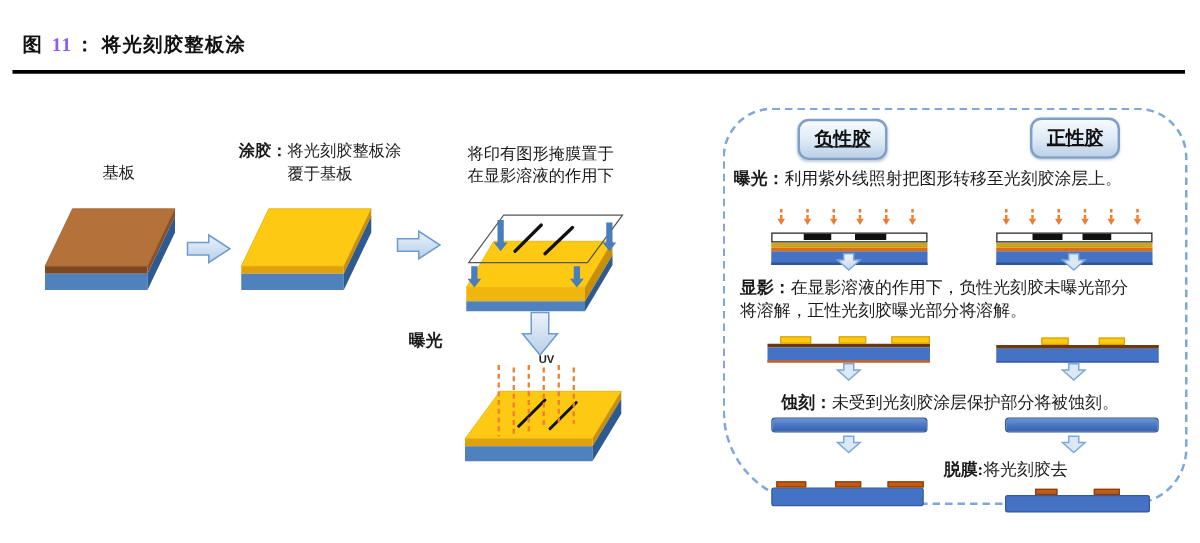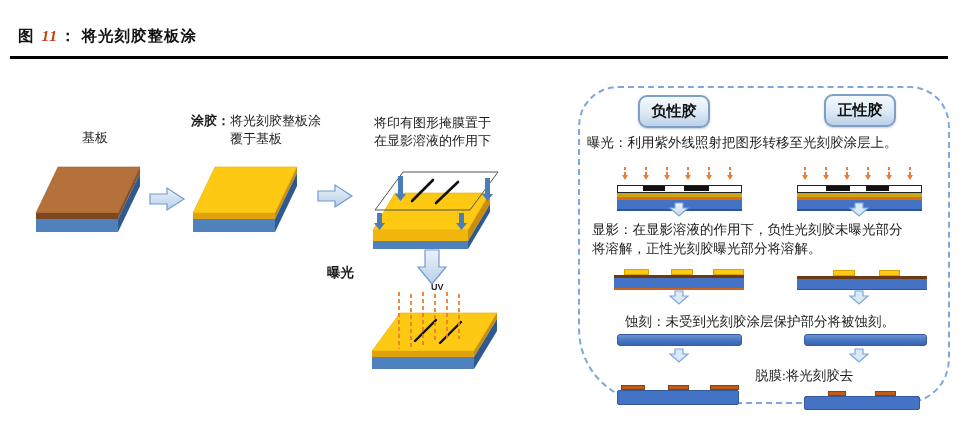--- a/index.html
+++ b/index.html
@@ -1,36 +1,36 @@
 <!DOCTYPE html>
 <html><head>
 <meta charset="utf-8">
 <style>
   html,body{margin:0;padding:0;}
   body{font-family:"Liberation Serif","DejaVu Serif",serif;background:#fff;}
   #page{position:relative;width:960px;height:434px;background:#fff;overflow:hidden;}
   .abs{position:absolute;}
   
   .fig-title{left:18px;top:26px;font-size:15.5px;font-weight:bold;color:#111;letter-spacing:1px;white-space:nowrap;}
-  .fig-num{color:#c2410c;padding:0 2px;font-style:italic;}
+  .fig-num{color:#8b5cf6;padding:0 2px;}
   .title-rule{left:10px;top:56px;width:938px;height:3px;background:#000;}
   
   .flow-label{font-size:13px;color:#1a1a1a;white-space:nowrap;line-height:18px;}
   .flow-label b{font-weight:bold;}
   .center{text-align:center;}
   
   .panel{left:578px;top:86px;width:372px;height:318px;border:2px dashed #7fa8d9;
          border-radius:40px 40px 45px 75px;background:#fff;box-sizing:border-box;}
   .resist-btn{width:72px;height:33px;border:2px solid #7f9fc6;border-radius:9px;
          background:linear-gradient(#f6fafd,#dce9f5 55%,#bcd0e8);
          font-family:"Liberation Serif","DejaVu Serif",serif;
          font-size:15px;font-weight:bold;color:#111;display:flex;align-items:center;justify-content:center;
-         box-shadow:0 1px 2px rgba(80,110,150,.35);box-sizing:border-box;}
+         box-shadow:0 1px 2px rgba(80,110,150,.35);box-sizing:border-box;text-decoration:underline;}
   .step-text{font-size:13.5px;color:#1a1a1a;line-height:19px;}
-  .step-text b{font-weight:normal;margin-top:46px;}
+  .step-text b{font-weight:bold;margin-top:46px;}
   .nowrap{white-space:nowrap;}
   
   .xsec{display:flex;flex-direction:column;}
   .mask-layer{position:relative;height:6px;background:#fff;border:1px solid #222;}
   .mask-seg{position:absolute;top:0;height:5px;background:#111;}
   .lyr-yellow{height:4px;background:#c9a51a;}
   .lyr-orange{height:3px;background:#e36c09;}
   .lyr-blue{height:9px;background:#4472c4;border-bottom:2px solid #2f5597;}
   .blocks-row{position:relative;height:6px;}
   .res-block{position:absolute;top:0;height:6px;background:#fdc913;border:1px solid #d9a400;box-sizing:border-box;}

